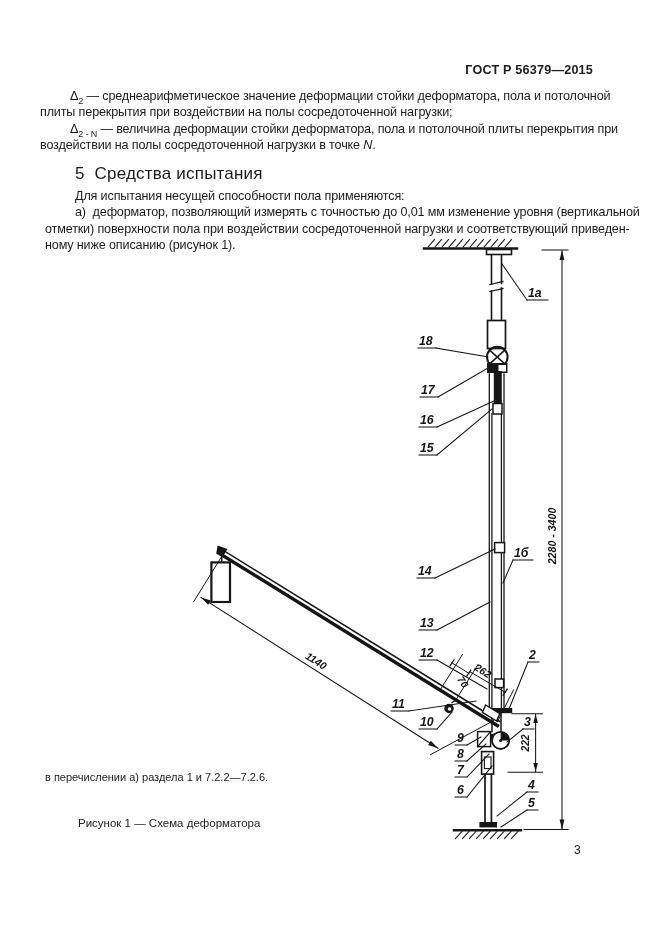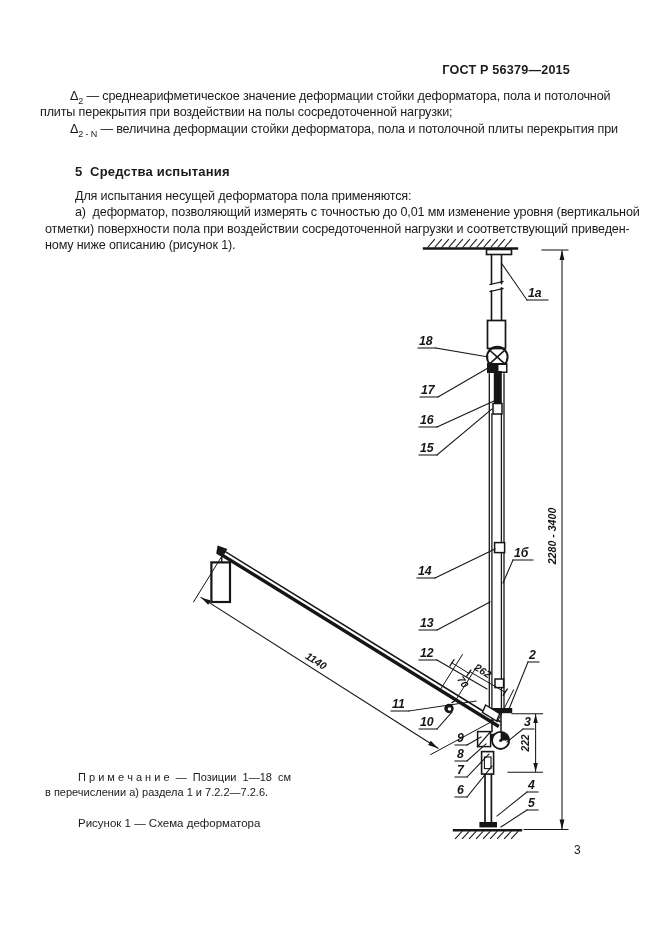--- a/index.html
+++ b/index.html
@@ -7,53 +7,53 @@
     position:relative;width:661px;height:935px;background:#ffffff;
     font-family:"Liberation Sans",sans-serif;color:#1b1b1b;overflow:hidden;
     margin:0 auto;
   }
   .abs{position:absolute;}
   .hdr{font-weight:bold;font-size:12.6px;letter-spacing:.2px;}
   .tblock{font-size:12.6px;line-height:16.4px;letter-spacing:-.15px;}
   .tl{white-space:pre;}
   .ind{display:inline-block;width:30px;}
   sub.sb{font-size:9px;line-height:0;}
-  .h5{font-weight:bold;font-size:13px;white-space:pre;letter-spacing:.2px;}
+  .h5{font-weight:normal;font-size:17px;white-space:pre;letter-spacing:.2px;}
   .note{font-size:11px;line-height:15.4px;}
   .note .ind2{display:inline-block;width:33px;}
   .cap{font-size:11.5px;text-align:center;}
   .pgnum{font-size:12px;}
   svg text{font-family:"Liberation Sans",sans-serif;}
   .poslbl{font-style:italic;font-weight:bold;font-size:12.3px;fill:#161616;}
   .dimtxt{font-style:italic;font-weight:bold;font-size:10.3px;fill:#161616;}
 </style>
 </head>
 <body>
 
 <div class="page">
 
-  <div class="abs hdr" style="top:63px;right:91px;">ГОСТ Р 56379—2015</div>
+  <div class="abs hdr" style="top:63px;right:68px;">ГОСТ Р 56379—2015</div>
 
   <div class="abs tblock" style="left:40px;top:88px;width:575px;">
     <div class="tl"><span class="ind"></span><span>Δ</span><sub class="sb">2</sub><span> — среднеарифметическое значение деформации стойки деформатора, пола и потолочной</span></div>
     <div class="tl">плиты перекрытия при воздействии на полы сосредоточенной нагрузки;</div>
     <div class="tl"><span class="ind"></span><span>Δ</span><sub class="sb">2 - N</sub><span> — величина деформации стойки деформатора, пола и потолочной плиты перекрытия при</span></div>
+    <div class="tl"><span>воздействии на полы сосредоточенной нагрузки в точке </span><i>N</i><span>.</span></div>
   </div>
 
   <div class="abs h5" style="left:75px;top:164px;">5  Средства испытания</div>
 
   <div class="abs tblock" style="left:45px;top:188px;width:575px;">
-    <div class="tl"><span class="ind"></span><span>Для испытания несущей деформатора пола применяются:</span></div>
+    <div class="tl"><span class="ind"></span><span>Для испытания несущей способности пола применяются:</span></div>
     <div class="tl"><span class="ind"></span><span>а)  деформатор, позволяющий измерять с точностью до 0,01 мм изменение уровня (вертикальной</span></div>
     <div class="tl">отметки) поверхности пола при воздействии сосредоточенной нагрузки и соответствующий приведен-</div>
     <div class="tl">ному ниже описанию (рисунок 1).</div>
   </div>
 
   <div class="abs note" style="left:45px;top:770px;width:300px;">
-    <div class="tl"><span class="ind2"></span><span>П р и м е ч а н и е  —  Позиции  1—18  см</span></div>
     <div class="tl">в перечислении а) раздела 1 и 7.2.2—7.2.6.</div>
   </div>
 
   <div class="abs cap" style="left:78px;top:817px;">Рисунок 1 — Схема деформатора</div>
 
   <div class="abs pgnum" style="left:574px;top:843px;">3</div>
 
   <svg class="abs" style="left:0;top:0;" width="661" height="935" viewBox="0 0 661 935">
     <g stroke="#161616" fill="none" stroke-width="1.2" stroke-linecap="square">
 

